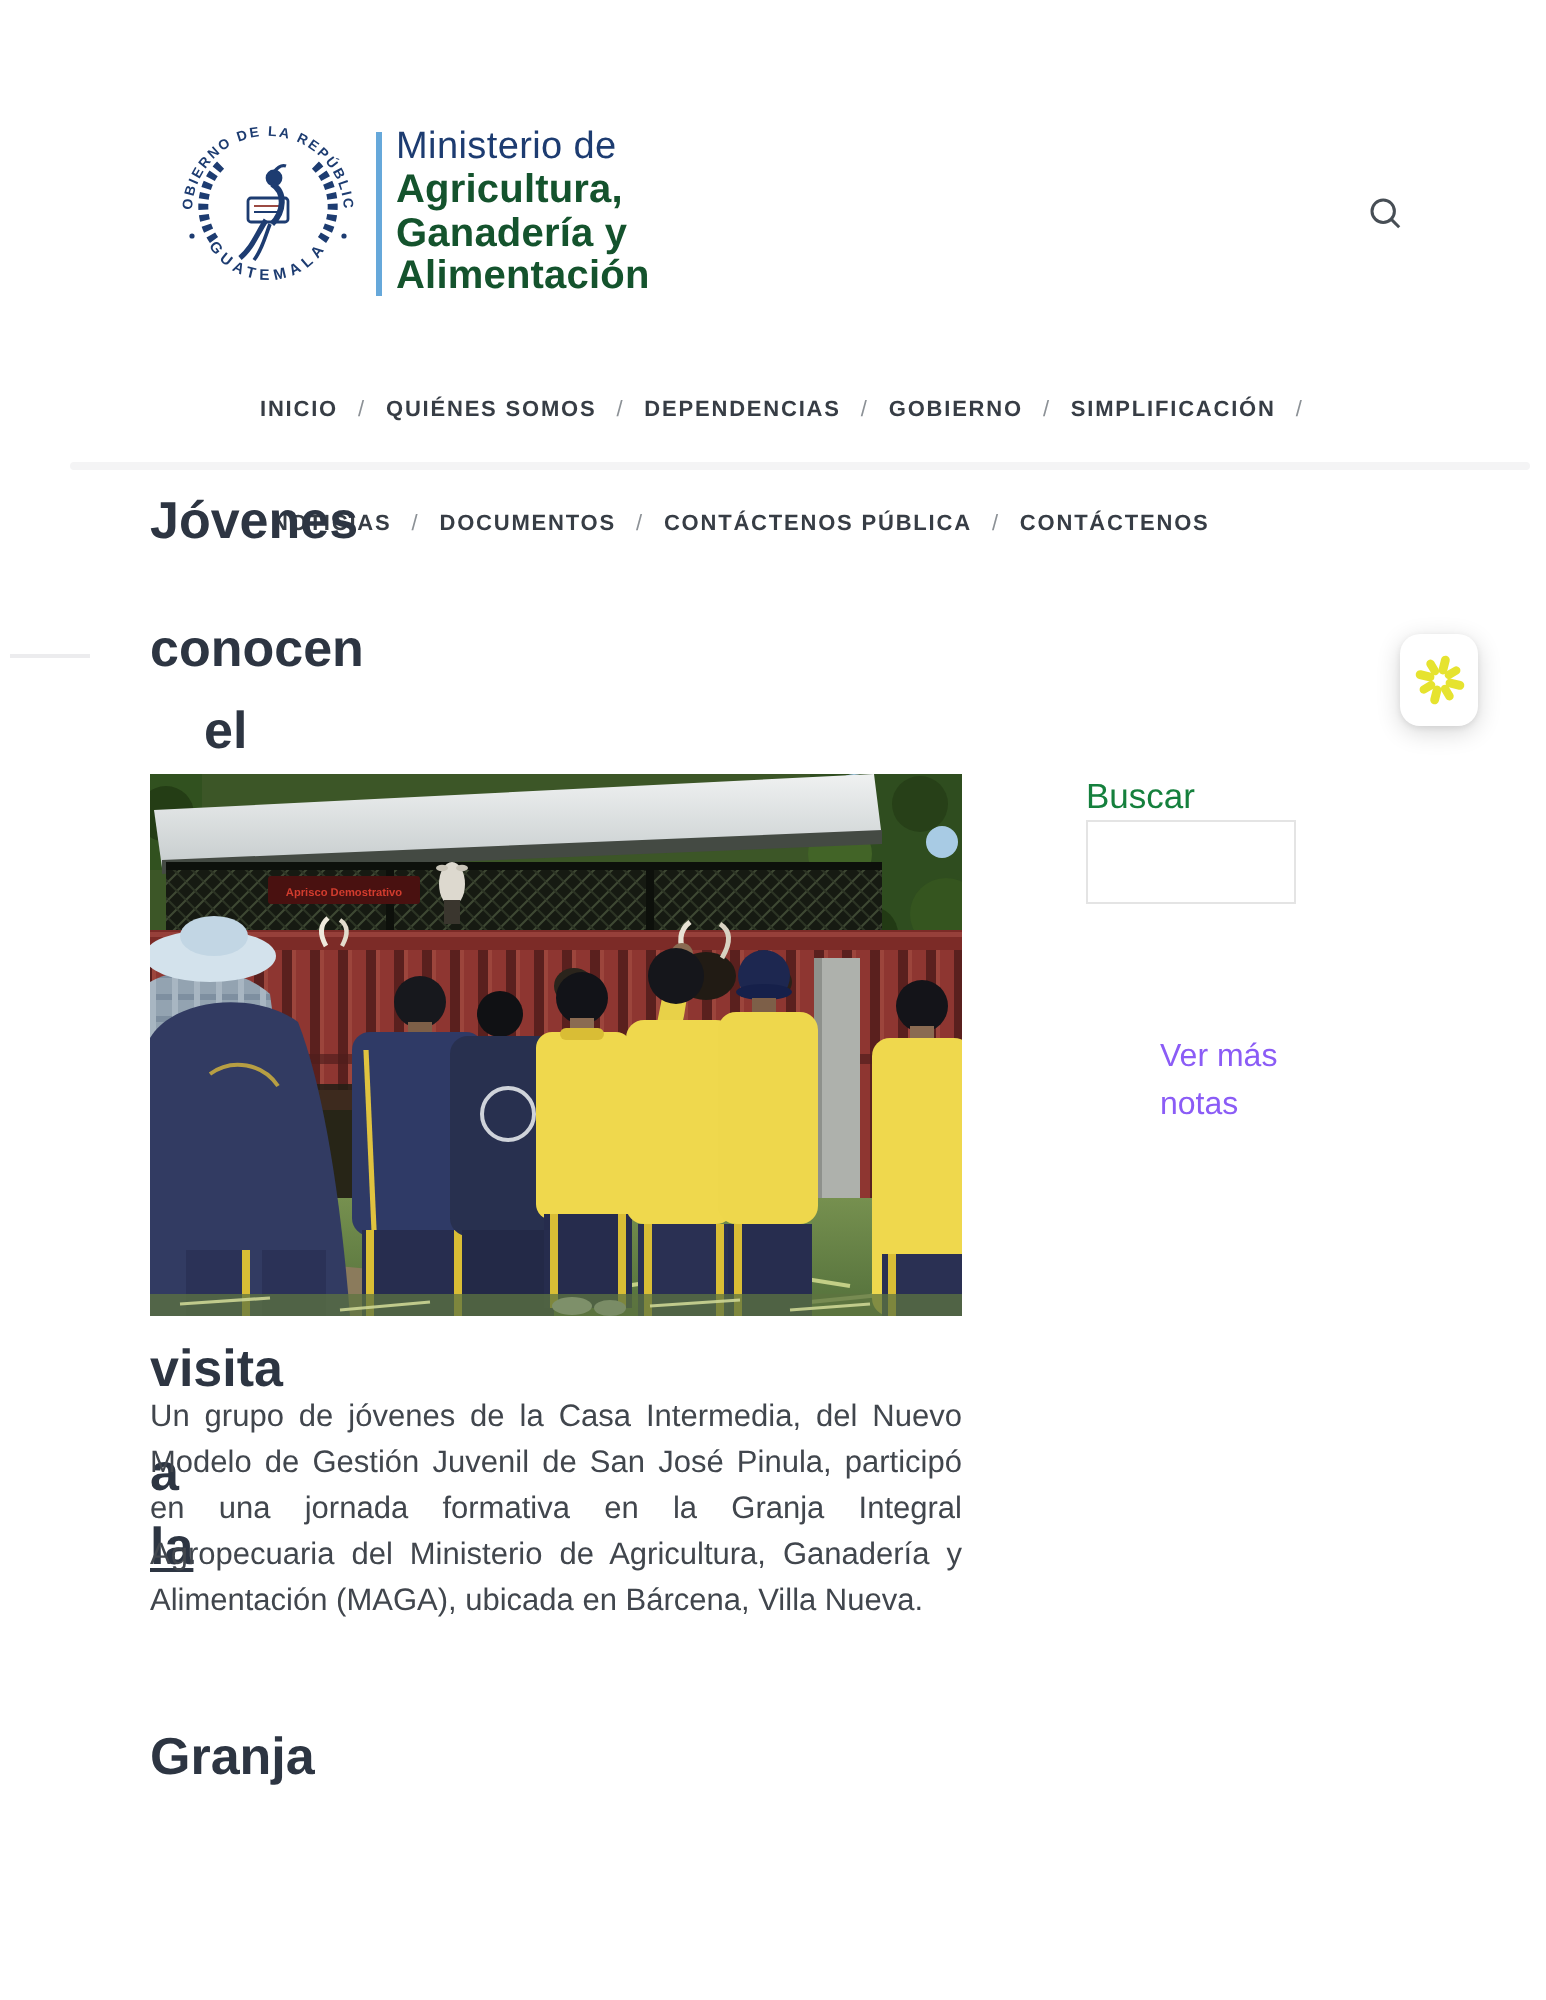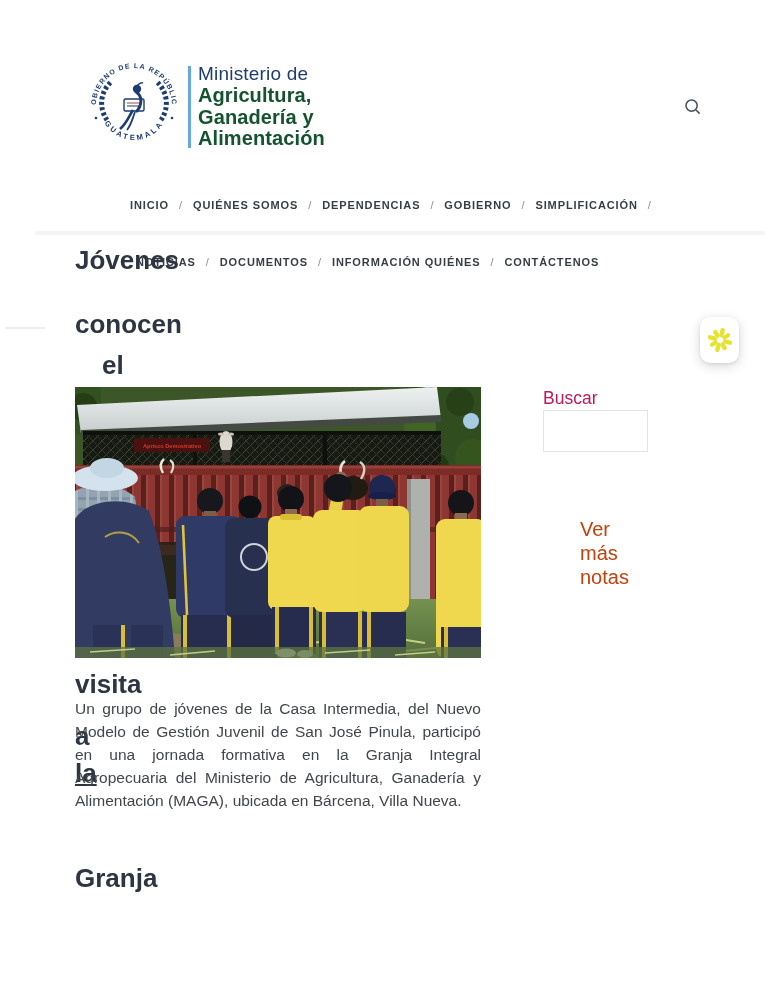--- a/index.html
+++ b/index.html
@@ -37,24 +37,24 @@
 
   .article-photo { left:75px; top:387px; width:406px; height:271px; z-index:4; }
   .article-photo svg { display:block; width:100%; height:100%; }
 
   .article-body {
     left:75px; top:697px; width:406px; z-index:6;
     font-size:15.5px; line-height:23px; color:#41464d; text-align:justify;
   }
 
   
-  .sidebar-search-label { left:543px; top:388px; font-size:17.5px; color:#be185d; }
+  .sidebar-search-label { left:543px; top:388px; font-size:17.5px; color:#15803d; }
   .sidebar-search-input { left:543px; top:410px; width:105px; height:42px; border:1px solid #e4e4e4;
       background:#fff; font-size:15px; padding:0 8px; color:#23272e; outline:none; }
-  .more-link { left:580px; top:517px; width:72px; font-size:20px; line-height:24px; color:#c2410c; cursor:pointer; }
+  .more-link { left:580px; top:517px; width:72px; font-size:16px; line-height:24px; color:#8b5cf6; cursor:pointer; }
 
   
   .access-widget { left:700px; top:317px; width:39px; height:46px; background:#ffffff; border-radius:10px;
       box-shadow:0 3px 12px rgba(0,0,0,.16), 0 1px 3px rgba(0,0,0,.08);
       display:flex; align-items:center; justify-content:center; cursor:pointer; border:none; z-index:9; }
 </style>
 </head>
 <body>
 
 <div class="abs logo-wrap">
@@ -115,21 +115,21 @@
   <span class="nav-sep">/</span>
 </nav>
 
 <div class="abs nav-divider"></div>
 
 <nav class="abs nav-row nav-row2">
   <span class="nav-item">NOTICIAS</span>
   <span class="nav-sep">/</span>
   <span class="nav-item">DOCUMENTOS</span>
   <span class="nav-sep">/</span>
-  <span class="nav-item">INFORMACIÓN QUIÉNES</span>
+  <span class="nav-item">CONTÁCTENOS PÚBLICA</span>
   <span class="nav-sep">/</span>
   <span class="nav-item">CONTÁCTENOS</span>
 </nav>
 
 <div class="abs left-tick"></div>
 
 <h1 class="title-word tw0">Jóvenes</h1>
 <h1 class="title-word tw1">conocen</h1>
 <h1 class="title-word tw2">el</h1>
 <h1 class="title-word tw3">visita</h1>

